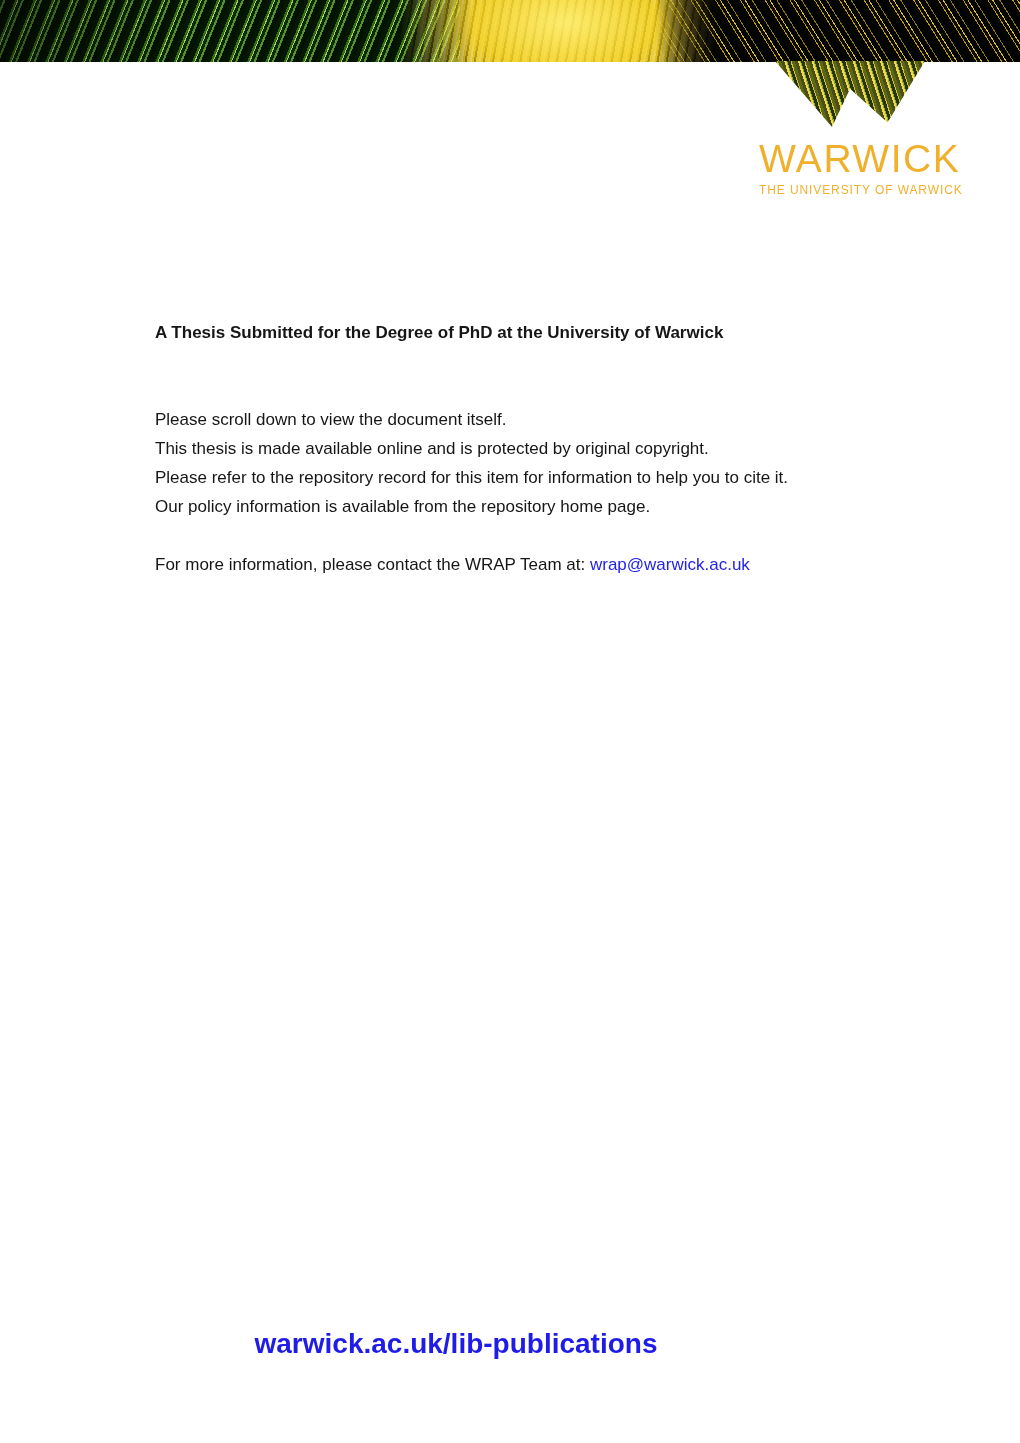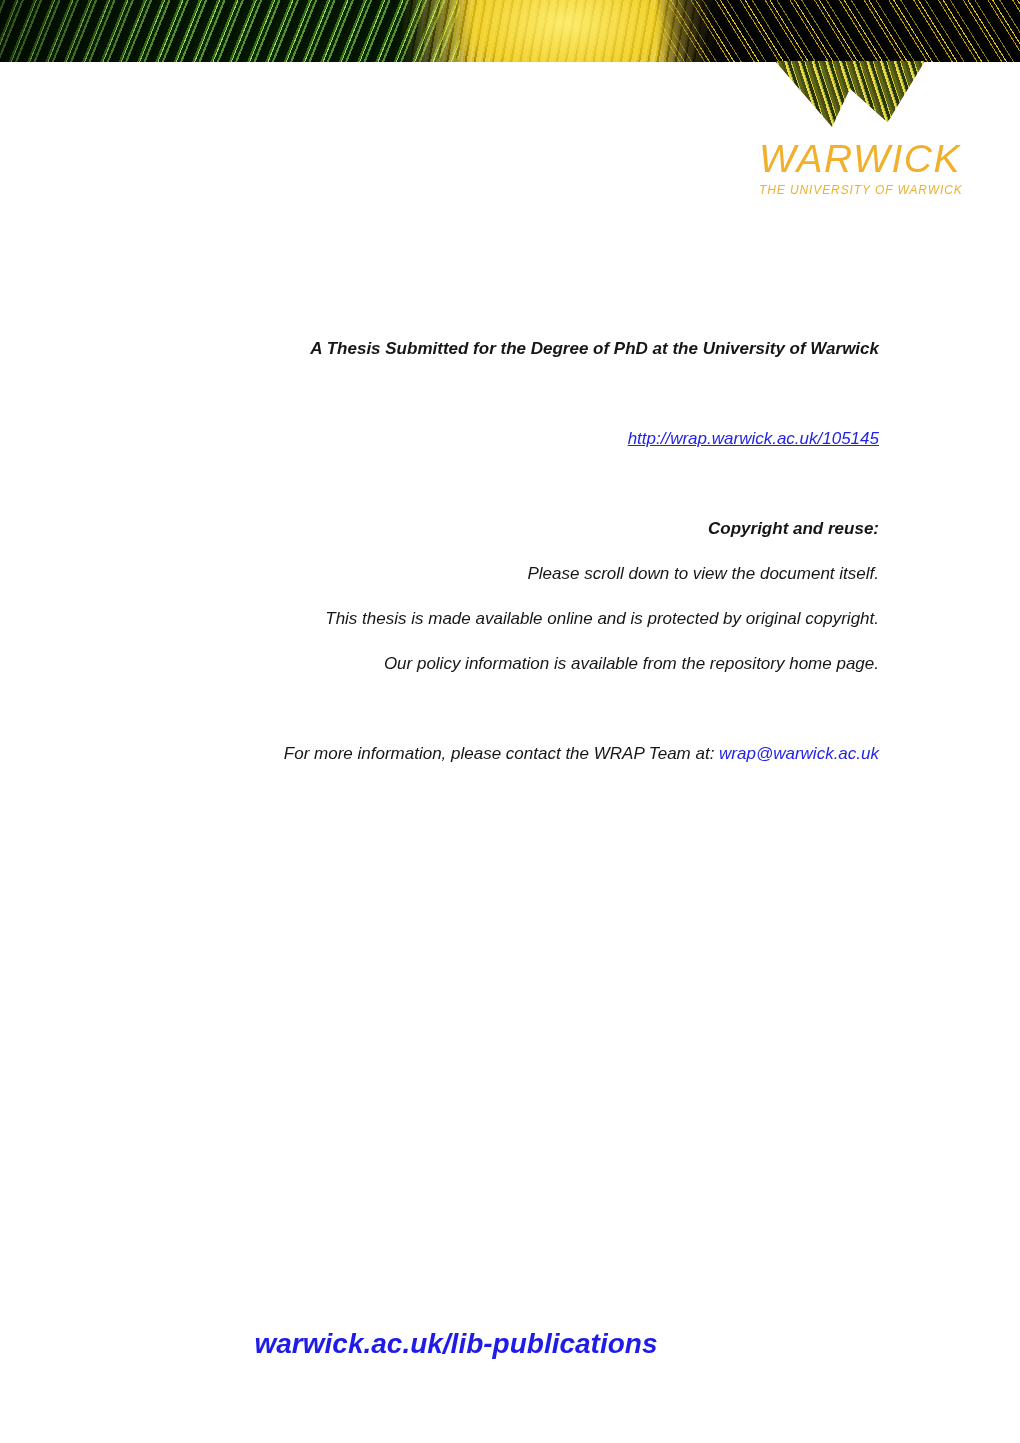--- a/index.html
+++ b/index.html
@@ -1,15 +1,15 @@
 <!DOCTYPE html>
 <html><head>
 <meta charset="utf-8">
 <style>
-  * { box-sizing: border-box; font-style: italic; }
+  * { box-sizing: border-box; }
   html, body { margin: 0; padding: 0; }
   body {
     width: 1020px; height: 1443px;
     background: #ffffff;
     font-family: "Liberation Sans", sans-serif;
     position: relative;
     overflow: hidden;
   }
 
   
@@ -76,21 +76,21 @@
     white-space: nowrap;
   }
 
   
   .content {
     position: absolute; left: 155px; top: 318px;
     width: 740px;
     font-size: 17px; line-height: 29px;
     color: #161616;
   }
-  .content p { margin: 16px; text-align: right; }
+  .content p { margin: 0; }
   .bold { font-weight: bold; }
   .gap { height: 29px; }
   a.link { color: #2424E8; text-decoration: none; cursor: pointer; }
   a.link.underline { text-decoration: underline; }
 
   
   .footer {
     position: absolute; left: 0; top: 1328px;
     width: 912px; text-align: center;
   }
@@ -112,26 +112,25 @@
 <div class="logo-w"></div>
 <div class="logo-text">
   <div class="logo-word">WARWICK</div>
   <div class="logo-sub">THE UNIVERSITY OF WARWICK</div>
 </div>
 
 <main class="content">
   <p class="bold">A Thesis Submitted for the Degree of PhD at the University of Warwick</p>
   <div class="gap"></div>
 
-  <p><a class="link underline" href="#">http://wrap.warwick.ac.uk/105145</a></p>
   <div class="gap"></div>
 
-  <p class="bold">Copyright and reuse:</p>
   <p>Please scroll down to view the document itself.</p>
   <p>This thesis is made available online and is protected by original copyright.</p>
+  <p>Please refer to the repository record for this item for information to help you to cite it.</p>
   <p>Our policy information is available from the repository home page.</p>
   <div class="gap"></div>
 
   <p><span>For more information, please contact the WRAP Team at: </span><a class="link" href="#">wrap@warwick.ac.uk</a></p>
 </main>
 
 <div class="footer">
   <a href="#">warwick.ac.uk/lib-publications</a>
 </div>
 

